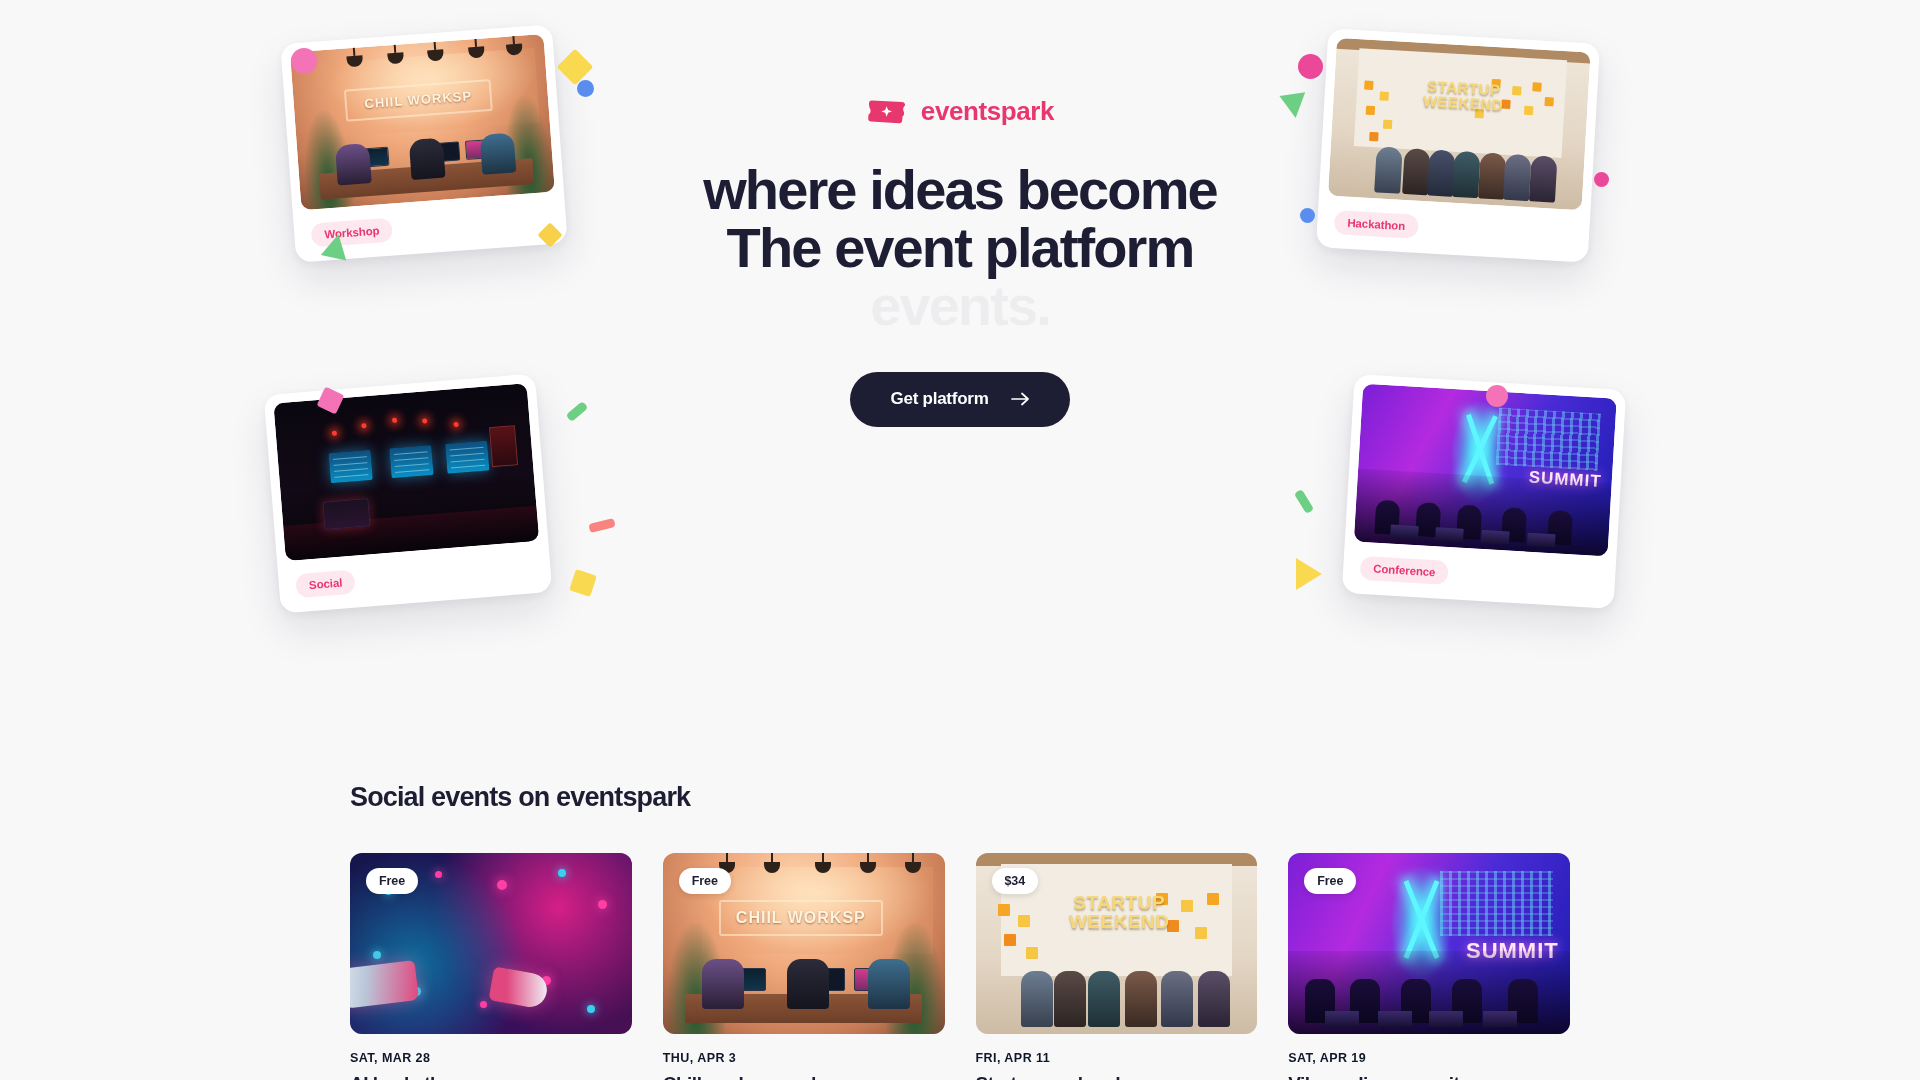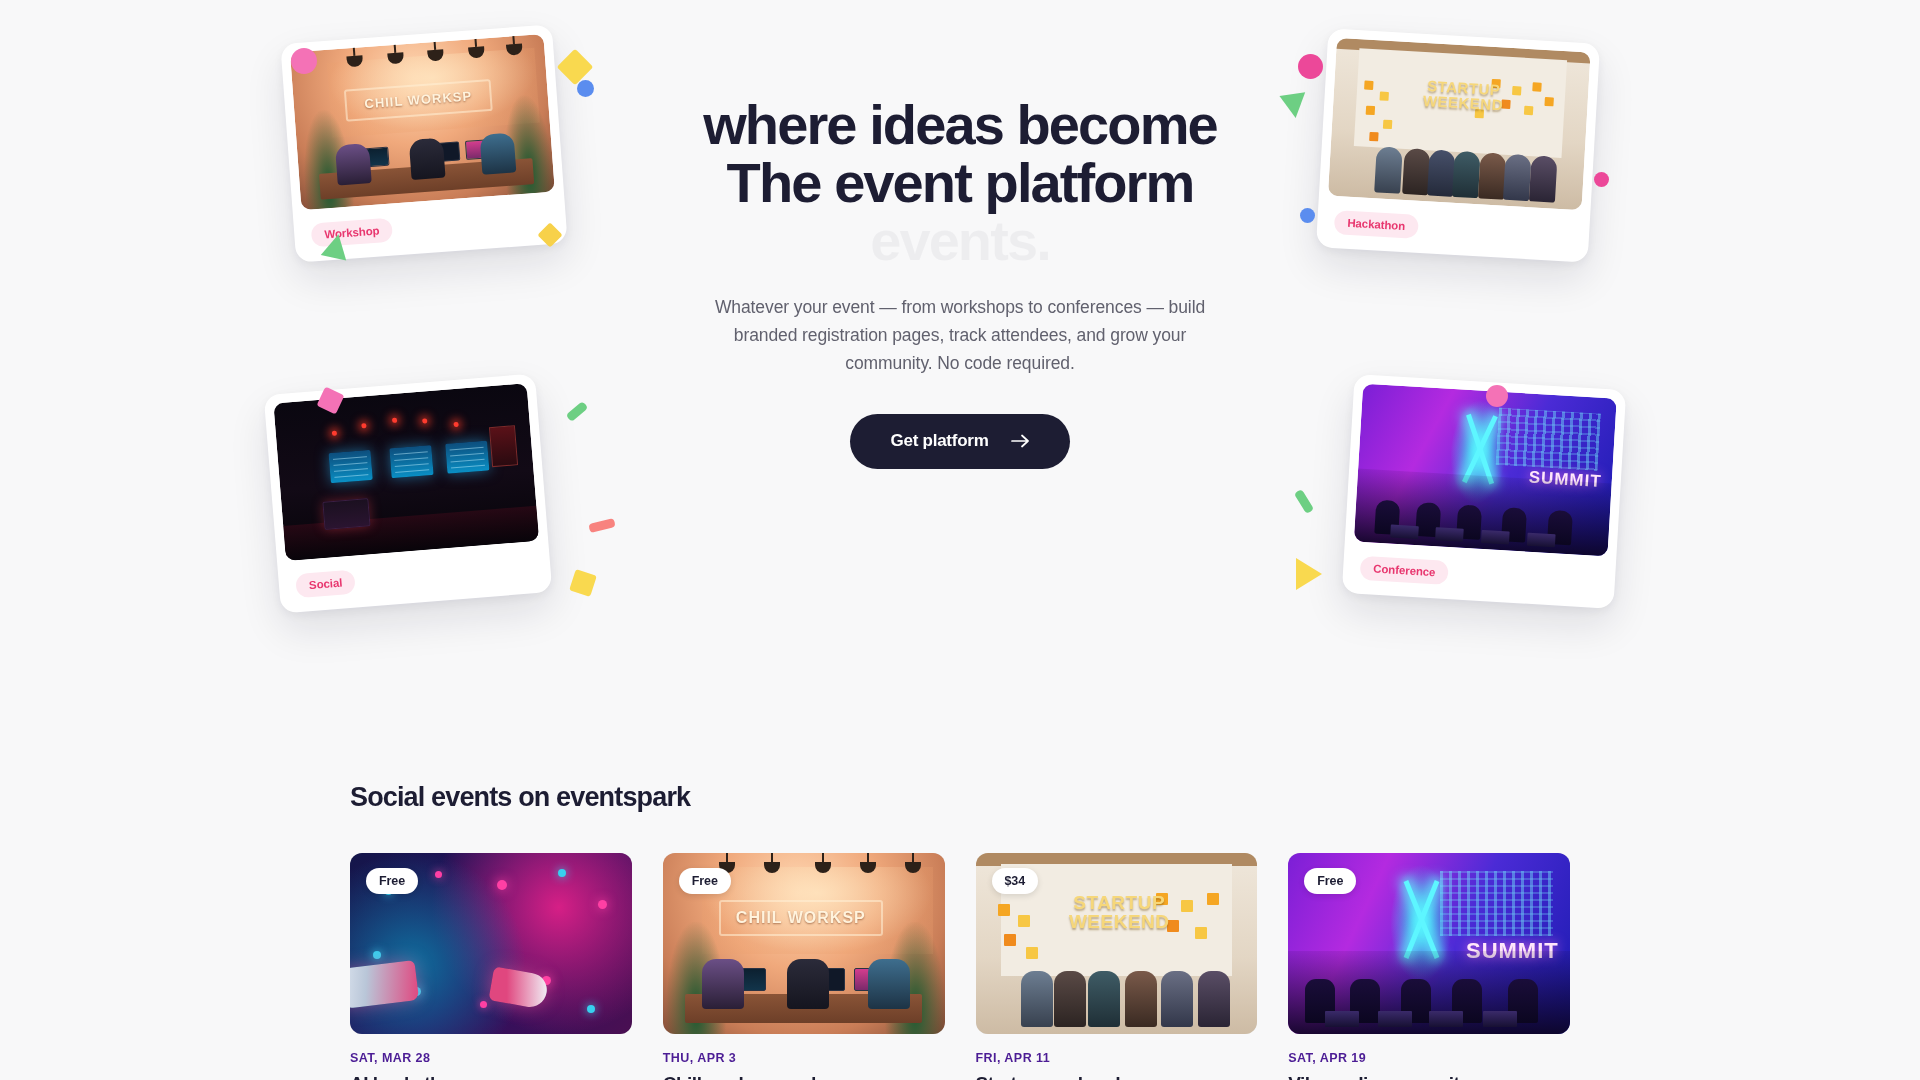--- a/index.html
+++ b/index.html
@@ -351,21 +351,21 @@
     border-radius: 999px;
     letter-spacing: -0.1px;
     z-index: 2;
     box-shadow: 0 2px 6px rgba(0,0,0,0.12);
   }
   .edate {
     margin-top: 17px;
     font-size: 12.5px;
     font-weight: 600;
     letter-spacing: 0.45px;
-    color: #4c1d95;
+    color: #0f172a;
     text-transform: uppercase;
   }
   .etitle {
     margin-top: 7px;
     font-size: 19px;
     font-weight: 800;
     letter-spacing: -0.5px;
     color: #1d1d33;
     line-height: 1.25;
   }
@@ -493,28 +493,36 @@
         <div class="sc-lap" style="left:68%"></div>
       </div>
     </div>
     <div class="badge-row">
       <span class="pill">Conference</span>
     </div>
   </div>
 
   <div class="hero-center">
 
+    <div class="brand">
+      <span class="brand-mark">
+        <svg width="42" height="26" viewBox="0 0 42 26" xmlns="http://www.w3.org/2000/svg">
+          <path d="M3 4.2 C3 2.4 4.3 1.2 6 1.4 L36 3 C38 3.2 39.4 4.6 39 6.4 C37.2 7.6 36.6 10.3 37.6 12.2 C38.6 14.1 38.2 16.4 36.6 17.2 L36.2 21.4 C36 23.2 34.6 24.4 32.9 24.2 L5 22.6 C3.2 22.4 2 21 2.2 19.2 L2.6 15.6 C4.4 14.6 5.2 12 4.2 10 C3.3 8.2 3 6.2 3 4.2 Z" fill="#e8376f"></path>
+          <path d="M20.6 7.2 L22.1 11.1 L26 12.4 L22.1 13.8 L20.6 17.7 L19.2 13.8 L15.3 12.4 L19.2 11.1 Z" fill="#ffffff"></path>
+        </svg>
+      </span>
+      <span class="brand-name">eventspark</span>
+    </div>
 
     <h1 class="headline">
       <span class="ln">where ideas become</span>
       <span class="ln">The event platform</span>
       <span class="ln ln-fade">events.</span>
     </h1>
 
-    <p class="subhead">Whatever your event — from workshops to conferences — build branded registration pages, track attendees, and grow your community. No code required.</p>
 
     <div class="cta-wrap">
       <button class="cta">
         <span>Get platform</span>
         <span class="cta-arrow">
           <svg width="19" height="14" viewBox="0 0 19 14" fill="none" xmlns="http://www.w3.org/2000/svg">
             <path d="M1 7h15.5M11 1.5 17 7l-6 5.5" stroke="#ffffff" stroke-width="1.7" stroke-linecap="round" stroke-linejoin="round"></path>
           </svg>
         </span>
       </button>

